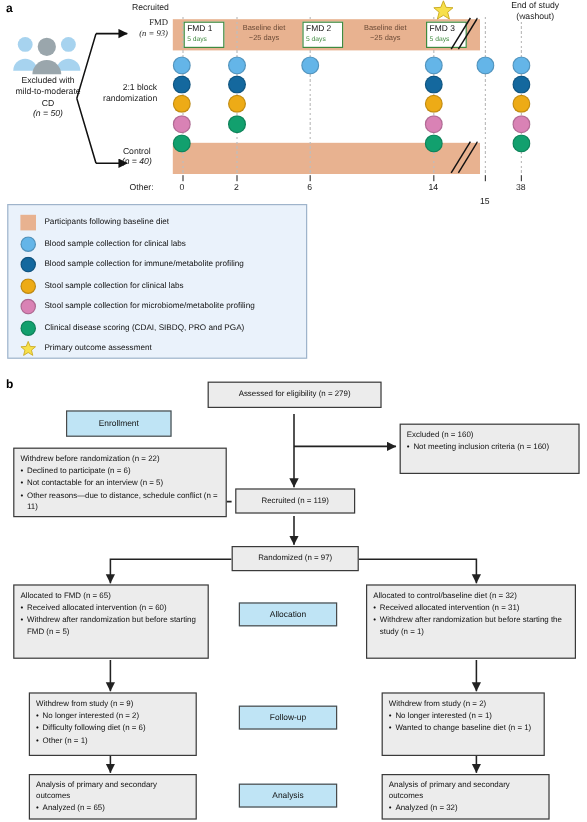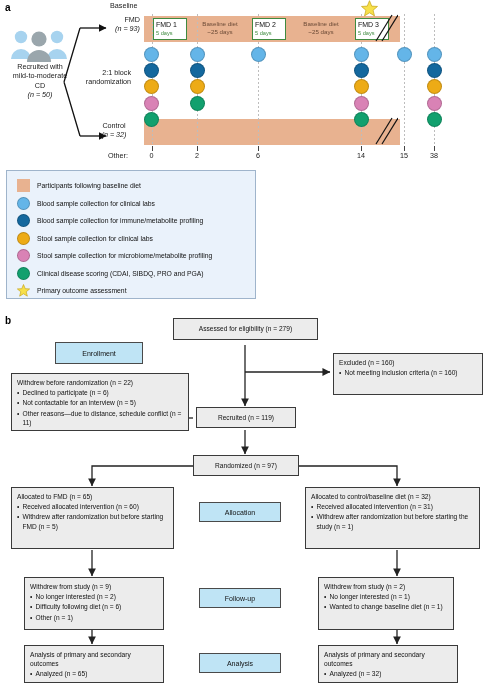--- a/index.html
+++ b/index.html
@@ -13,21 +13,21 @@
   .people-icon{position:absolute;left:8px;top:28px;width:62px;height:34px;}
   .patients-label{position:absolute;left:0px;top:62px;width:80px;text-align:center;
                   font-size:7.2px;line-height:9.4px;}
 
   .bracket{position:absolute;left:62px;top:22px;width:50px;height:120px;}
 
   .rand-label{position:absolute;left:73px;top:68px;width:58px;text-align:right;
               font-size:7.2px;line-height:9.4px;}
 
   .arm-label{position:absolute;width:52px;text-align:right;font-size:7.2px;line-height:9.4px;}
-  #fmd-arm-label{left:88px;top:15px;}
+  #fmd-arm-label{left:88px;top:15px;font-family:Liberation Serif, serif;}
   #control-arm-label{left:88px;top:121px;text-align:center;}
 
   .baseline-label{position:absolute;left:110px;top:1px;font-size:7.2px;}
   .eos-label{position:absolute;left:404px;top:0px;width:84px;text-align:center;
              font-size:7.2px;line-height:9.4px;}
 
   .diet-bar{position:absolute;background:#e8b290;}
   #fmd-bar{left:144px;top:16px;width:256px;height:26px;}
   #control-bar{left:144px;top:119px;width:256px;height:26px;}
 
@@ -93,21 +93,21 @@
   <svg class="people-icon" viewBox="0 0 62 34">
     <circle cx="13" cy="9" r="6.2" fill="#a7d3ef"></circle>
     <path d="M3 31 a10 10 0 0 1 20 0 z" fill="#a7d3ef"></path>
     <circle cx="49" cy="9" r="6.2" fill="#a7d3ef"></circle>
     <path d="M39 31 a10 10 0 0 1 20 0 z" fill="#a7d3ef"></path>
     <circle cx="31" cy="11" r="7.6" fill="#9aa6ac"></circle>
     <path d="M19 34 a12 12 0 0 1 24 0 z" fill="#9aa6ac"></path>
   </svg>
 
   <div class="patients-label">
-    <div>Recruited with</div>
+    <div>Excluded with</div>
     <div>mild-to-moderate</div>
     <div>CD</div>
     <div class="ital">(n = 50)</div>
   </div>
 
   <svg class="bracket" viewBox="0 0 50 120">
     <defs>
       <marker id="ah" markerWidth="7" markerHeight="7" refX="5.6" refY="3" orient="auto">
         <path d="M0,0 L6,3 L0,6 z" fill="#111"></path>
       </marker>
@@ -121,24 +121,28 @@
     <div>2:1 block</div>
     <div>randomization</div>
   </div>
 
   <div class="arm-label" id="fmd-arm-label">
     <div>FMD</div>
     <div class="ital">(n = 93)</div>
   </div>
   <div class="arm-label" id="control-arm-label">
     <div>Control</div>
-    <div class="ital">(n = 32)</div>
-  </div>
-
-  <div class="baseline-label">Baseline</div>
+    <div class="ital">(n = 40)</div>
+  </div>
+
+  <div class="baseline-label">Recruited</div>
+  <div class="eos-label">
+    <div>End of study</div>
+    <div>(washout)</div>
+  </div>
 
   <div class="diet-bar" id="fmd-bar"></div>
   <div class="diet-bar" id="control-bar"></div>
 
   <div id="gridlines">
       <div class="gridline" style="left: 151.5px;"></div>
       <div class="gridline" style="left: 197px;"></div>
       <div class="gridline" style="left: 258px;"></div>
       <div class="gridline" style="left: 361px;"></div>
       <div class="gridline" style="left: 404px;"></div>
@@ -209,21 +213,21 @@
   <div id="ticks">
       <div class="tick" style="left: 151.5px;"></div>
       <div class="tick-label" style="left: 139.5px;">0</div>
       <div class="tick" style="left: 197px;"></div>
       <div class="tick-label" style="left: 185px;">2</div>
       <div class="tick" style="left: 258px;"></div>
       <div class="tick-label" style="left: 246px;">6</div>
       <div class="tick" style="left: 361px;"></div>
       <div class="tick-label" style="left: 349px;">14</div>
       <div class="tick" style="left: 404px;"></div>
-      <div class="tick-label" style="left: 392px;">15</div>
+      <div class="tick-label" style="left: 392px; margin-top: 12px;">15</div>
       <div class="tick" style="left: 434px;"></div>
       <div class="tick-label" style="left: 422px;">38</div>
     </div>
 </div>
 
 <div id="legend">
     <div class="legend-row">
       <div class="legend-swatch sw-square" style="background: rgb(232, 178, 144);"></div>
       <div class="legend-text">Participants following baseline diet</div>
     </div>

